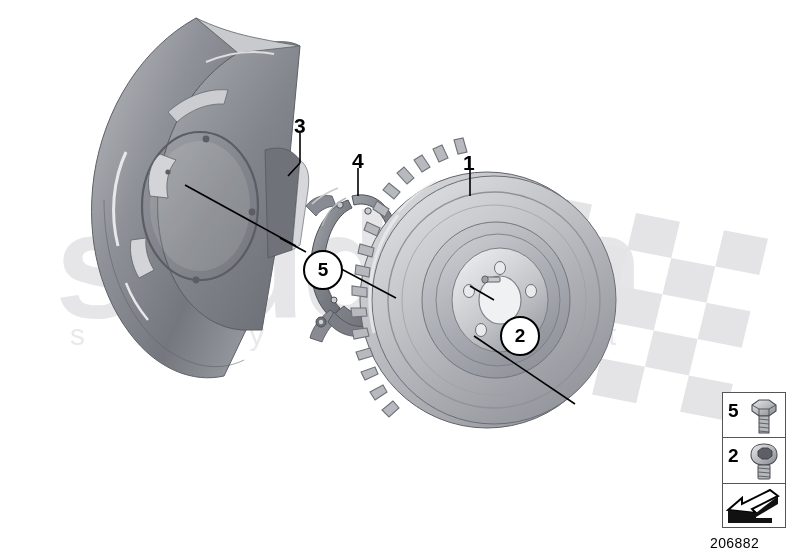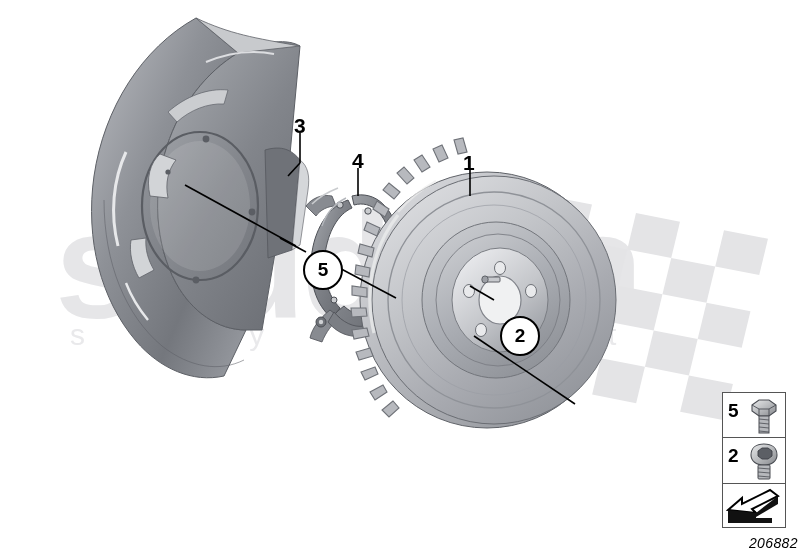--- a/index.html
+++ b/index.html
@@ -16,21 +16,21 @@
            font-size:19px;color:#000;}
   #legend{position:absolute;left:722px;top:392px;width:64px;height:136px;
           border:1.5px solid #555;background:#fff;box-sizing:border-box;}
   .lrow{position:relative;height:45.3px;border-bottom:1.5px solid #555;
         box-sizing:border-box;}
   .lrow:last-child{border-bottom:none;}
   .lnum{position:absolute;left:5px;top:7px;font-weight:bold;font-size:19px;
         color:#000;}
   .lart{position:absolute;right:4px;top:3px;}
   #partno{position:absolute;left:710px;top:535px;width:88px;
-          text-align:right;font-size:14px;color:#000;letter-spacing:.4px;font-style:italic;}
+          text-align:left;font-size:14px;color:#000;letter-spacing:.4px;}
   .wm-big{position:absolute;font-size:150px;font-weight:bold;color:#e6e6e8;
           font-family:"Liberation Sans",sans-serif;letter-spacing:-4px;
           white-space:nowrap;}
   .wm-small{position:absolute;font-size:30px;color:#e9e9eb;
             font-family:"Liberation Sans",sans-serif;white-space:nowrap;}
 </style>
 </head>
 <body>
 
 <div id="stage">

